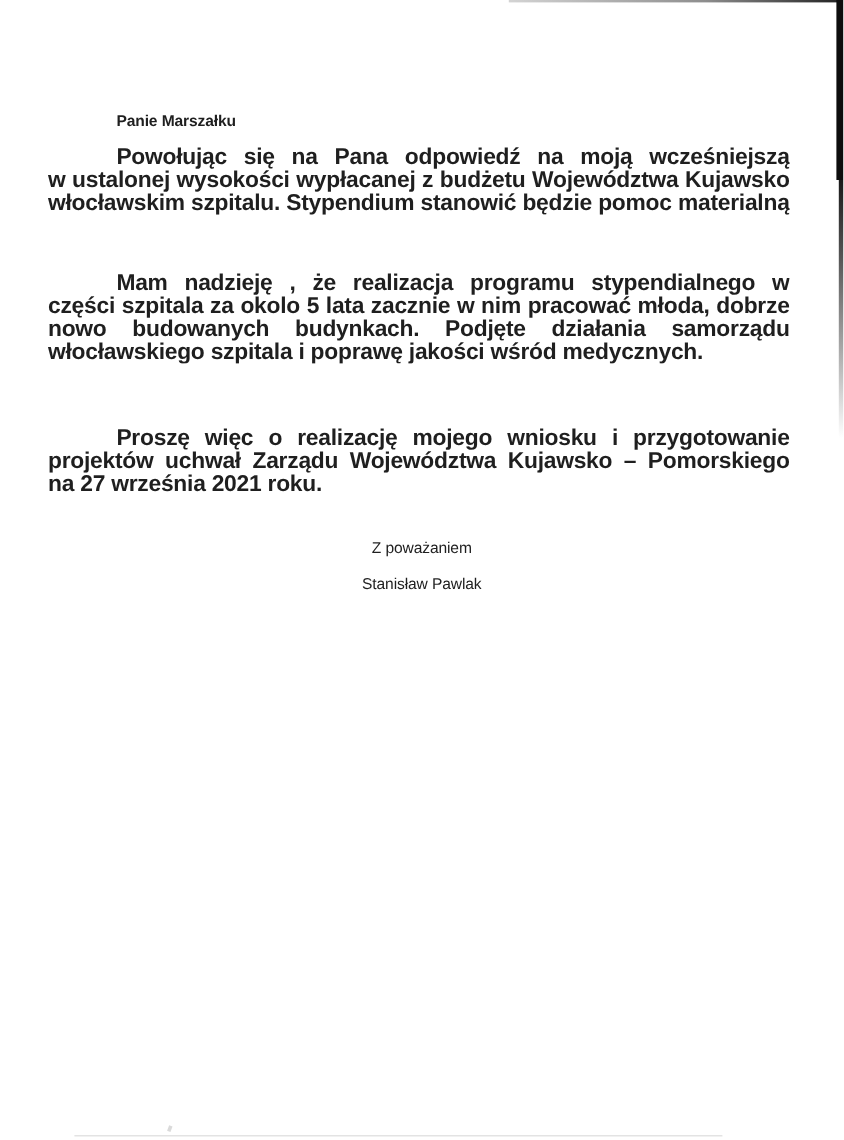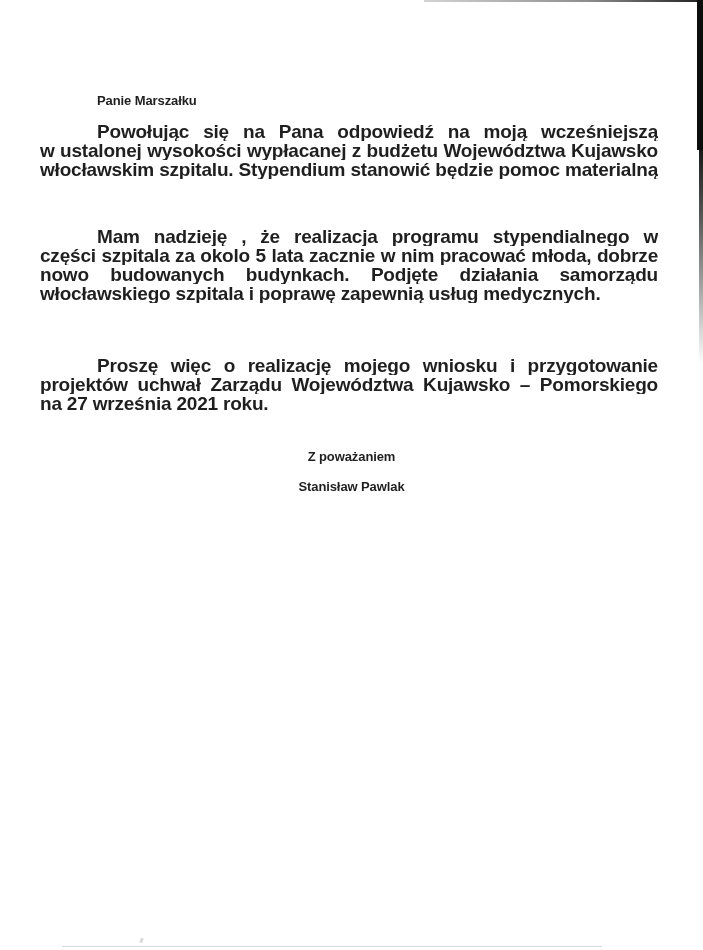--- a/index.html
+++ b/index.html
@@ -48,21 +48,21 @@
   .para1 { top: 122px; }
   .para2 { top: 227px; }
   .para3 { top: 356px; }
 
   .closing, .signature {
     position: absolute;
     left: 0;
     width: 703px;
     text-align: center;
     font-size: 13px;
-    font-weight: 700;
+    font-weight: 400;
     letter-spacing: -0.1px;
   }
   .closing   { top: 449px; }
   .signature { top: 479px; }
 
   
   .scan-top-line {
     position: absolute;
     top: 0;
     left: 424px;
@@ -127,21 +127,21 @@
   <div class="textblock para1">
     <div class="line first">Powołując się na Pana odpowiedź na moją wcześniejszą interpelację wnoszę o uruchomienie</div>
     <div class="line">w ustalonej wysokości wypłacanej z budżetu Województwa Kujawsko – Pomorskiego , zgodnie</div>
     <div class="line">włocławskim szpitalu.  Stypendium stanowić będzie pomoc materialną w formie finansowej</div>
   </div>
 
   <div class="textblock para2">
     <div class="line first">Mam nadzieję , że realizacja programu stypendialnego w Wojewódzkim Szpitalu</div>
     <div class="line">części szpitala za okolo 5 lata zacznie w nim pracować młoda, dobrze wykształcona kadra medyczna.</div>
     <div class="line">nowo budowanych budynkach. Podjęte działania samorządu województwa zapewnią rozwój</div>
-    <div class="line last">włocławskiego szpitala i poprawę zapewnią usług medycznych.</div>
+    <div class="line last">włocławskiego szpitala i poprawę jakości wśród medycznych.</div>
   </div>
 
   <div class="textblock para3">
     <div class="line first">Proszę więc o realizację mojego wniosku i przygotowanie stosownych dokumentów w formie</div>
     <div class="line">projektów uchwał Zarządu Województwa Kujawsko – Pomorskiego pod obrady Sejmiku planowane</div>
     <div class="line last">na 27 września 2021 roku.</div>
   </div>
 
   <div class="closing">Z poważaniem</div>
   <div class="signature">Stanisław Pawlak</div>

